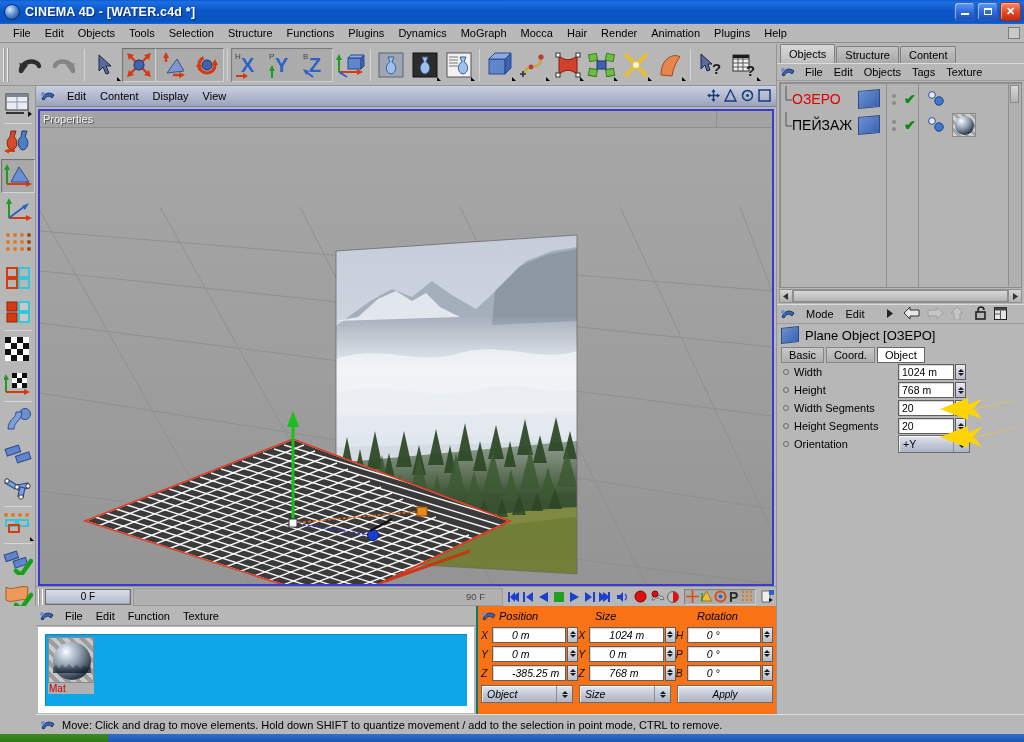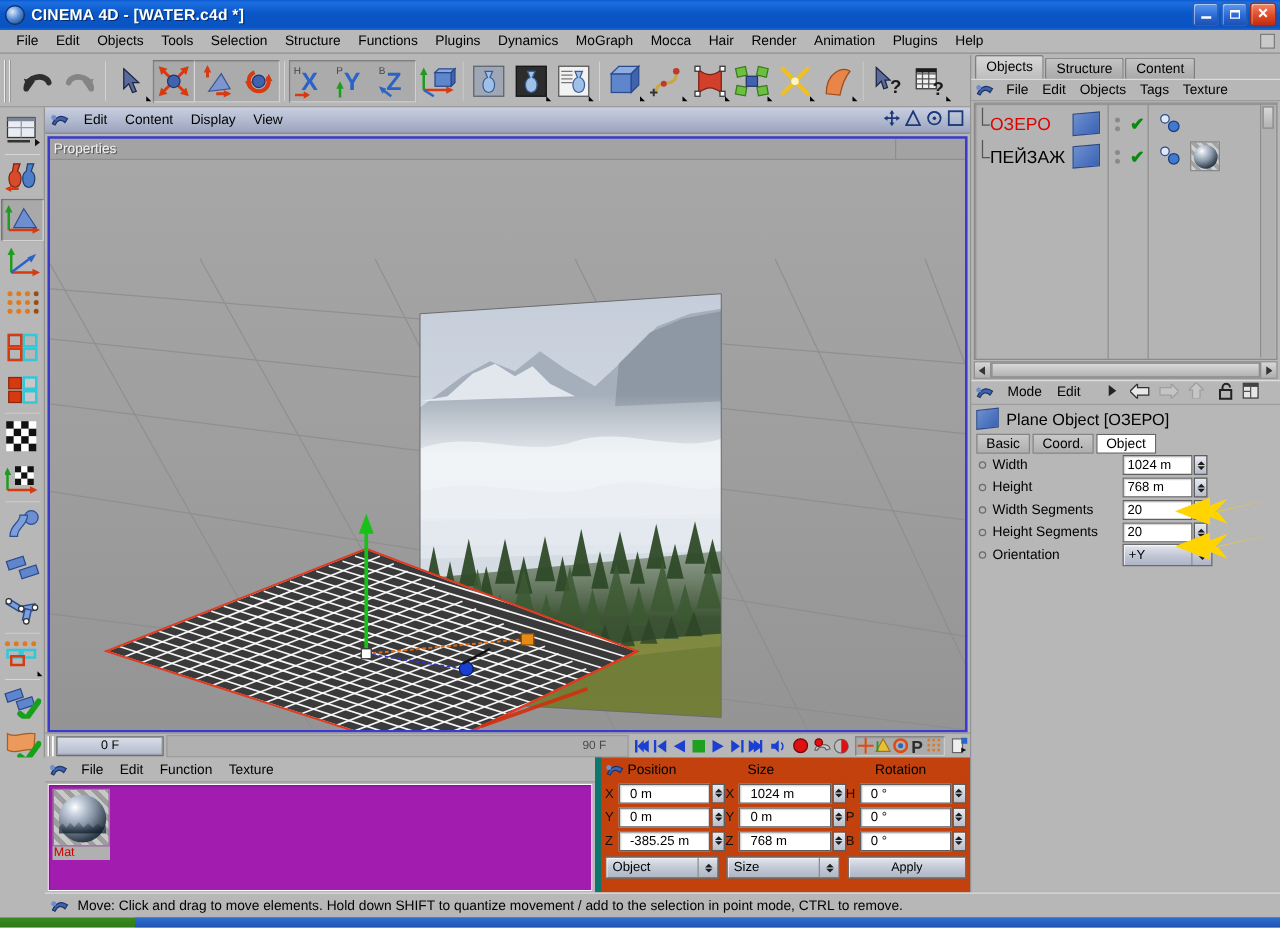--- a/index.html
+++ b/index.html
@@ -125,52 +125,52 @@
   .tl-ctrls{ display:flex; align-items:center; gap:1px; padding-left:2px; }
   .tbx{ width:14px;height:16px; display:flex;align-items:center;justify-content:center; }
   .tgrp{ display:flex; align-items:center; background:#ababab; margin-left:3px; padding:0 1px;
     box-shadow:inset 1px 1px 1px rgba(0,0,0,.25), inset -1px -1px 0 rgba(255,255,255,.4);}
 
   
   .matmgr{ position:absolute; left:36px; top:606px; width:440px; height:108px; background:#b7b7b7; }
   .mm-menu{ height:20px; display:flex; align-items:center; padding-left:3px; gap:1px;
     border-bottom:1px solid #9b9b9b; }
   .mm-menu .mi{ padding:1px 6px; font-size:11px;}
-  .mm-body{ position:relative; height:86px; margin:1px 2px 0 2px; background:#a21caf;
-    border:1px solid #ffffff; box-shadow:inset 1px 1px 1px rgba(0,0,0,.2); overflow:hidden; }
+  .mm-body{ position:relative; height:86px; margin:1px 2px 0 2px; background:#0ea5e9;
+    border:7px solid #ffffff; box-shadow:inset 1px 1px 1px rgba(0,0,0,.2); overflow:hidden; }
   .mat-item{ position:absolute; left:3px; top:3px; width:46px; }
   .mat-thumb{
     width:46px;height:46px; border:1px solid #8a8a8a;
     background:
       repeating-linear-gradient(45deg,#c8c8c8 0 4px,#9d9d9d 4px 8px);
     position:relative; overflow:hidden;
   }
   .mat-ball{
     position:absolute; left:4px; top:4px; width:38px;height:38px;border-radius:50%;
     background:radial-gradient(circle at 34% 26%, #ffffff 0%, #cfd8e4 14%, #8794a5 42%, #33414f 72%, #0d1318 100%);
   }
   .mat-ball:after{
     content:""; position:absolute; left:0; bottom:7px; width:38px; height:12px;
     background:linear-gradient(to bottom, rgba(20,40,60,.0), rgba(10,25,40,.75));
     clip-path:polygon(0 55%,8% 30%,16% 60%,24% 25%,33% 55%,42% 20%,52% 58%,62% 28%,72% 60%,82% 32%,92% 58%,100% 38%,100% 100%,0 100%);
   }
   .mat-name{ font-size:10px; color:#cc0000; background:#b0b0b0; padding-left:1px; }
 
   
-  .coord{ position:absolute; left:476px; top:606px; width:300px; height:108px; background:#c2410c;
-    border-left:5px solid #0f766e; }
+  .coord{ position:absolute; left:476px; top:606px; width:300px; height:108px; background:#f97316;
+    border-left:2px solid #0f766e;font-style:italic; }
   .co-hdr{ display:flex; align-items:center; height:19px; padding-left:3px; }
   .co-hdr .lbl{ font-size:11px; }
   .co-rows{ padding:0 3px; }
   .co-row{ display:flex; align-items:center; height:19px; gap:0; }
   .co-cell{ display:flex; align-items:center; width:100px; }
   .co-ax{ width:11px; font-size:10.5px; color:#111; }
   .nfield{
     position:relative; height:16px; flex:1; display:flex; align-items:center;
-    border:1px solid #5f5f5f; background:#fff; padding-left:8px; font-size:10.5px;
+    border:1px solid #5f5f5f; background:#fff; padding-left:19px; font-size:10.5px;
     box-shadow:inset 1px 1px 1px rgba(0,0,0,.18);
   }
   .spin{
     width:11px; height:16px; flex:none; margin-left:1px;
     border:1px solid #5d5d5d; background:linear-gradient(to bottom,#e7eaf1,#b7bdcb);
     display:flex; flex-direction:column; align-items:center; justify-content:center; gap:1px;
   }
   .spin i{ display:block; width:0;height:0; border-left:3px solid transparent;border-right:3px solid transparent; }
   .spin i.up{ border-bottom:3px solid #1b1b1b; }
   .spin i.dn{ border-top:3px solid #1b1b1b; }

